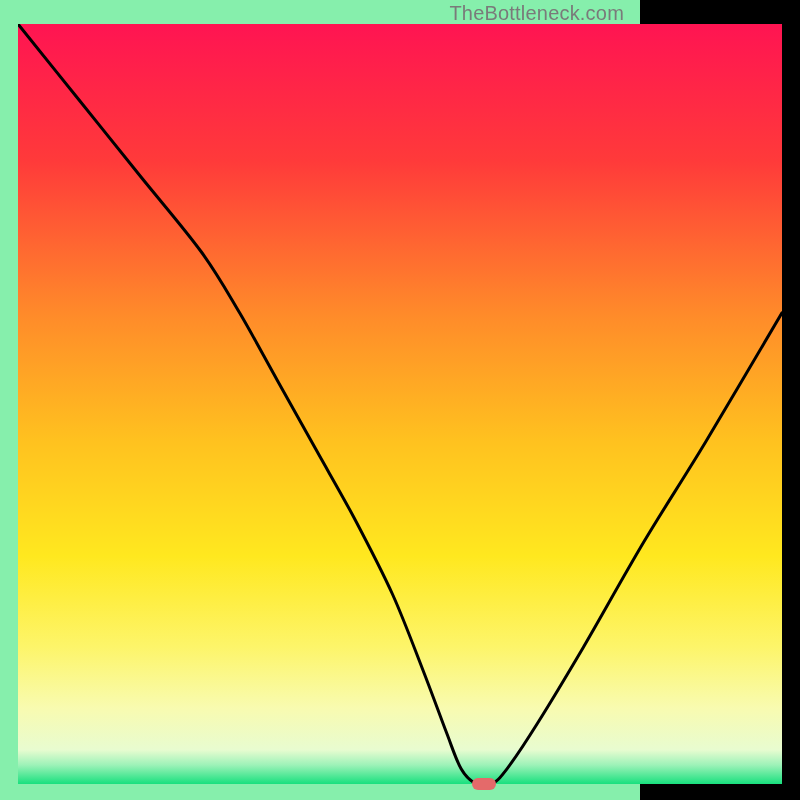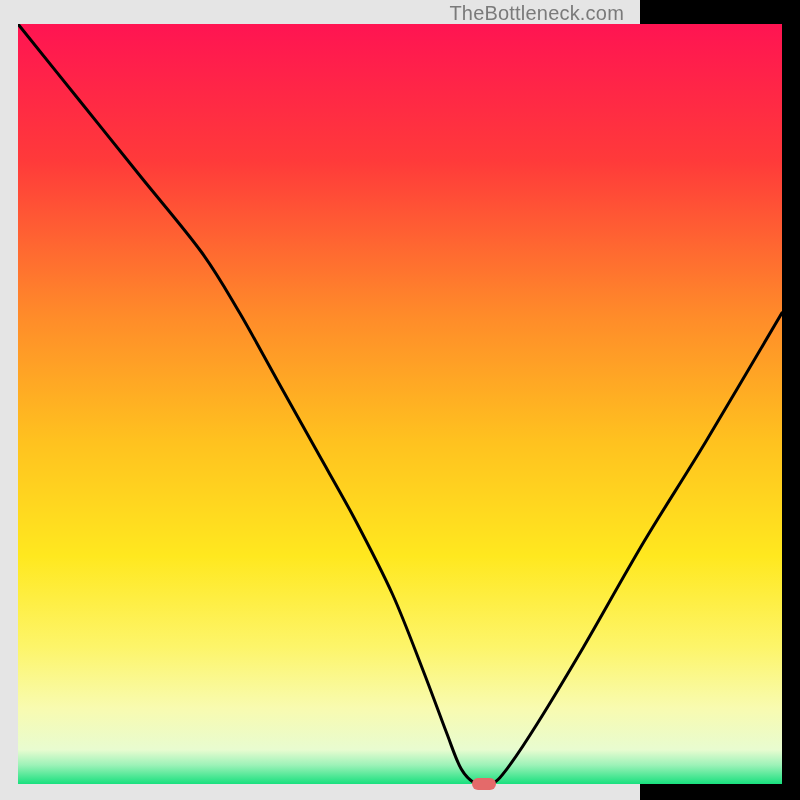--- a/index.html
+++ b/index.html
@@ -8,21 +8,21 @@
     width: 800px;
     height: 800px;
     background: #000;
     font-family: Arial, Helvetica, sans-serif;
     overflow: hidden;
   }
   .frame {
     position: relative;
     width: 640px;
     height: 800px;
-    background: #e5e5e5;
+    background: #86efac;
   }
   .watermark {
     position: absolute;
     top: 2px;
     right: 16px;
     color: #7a7a7a;
     font-size: 20px;
     font-weight: 500;
     letter-spacing: 0.2px;
     z-index: 10;

